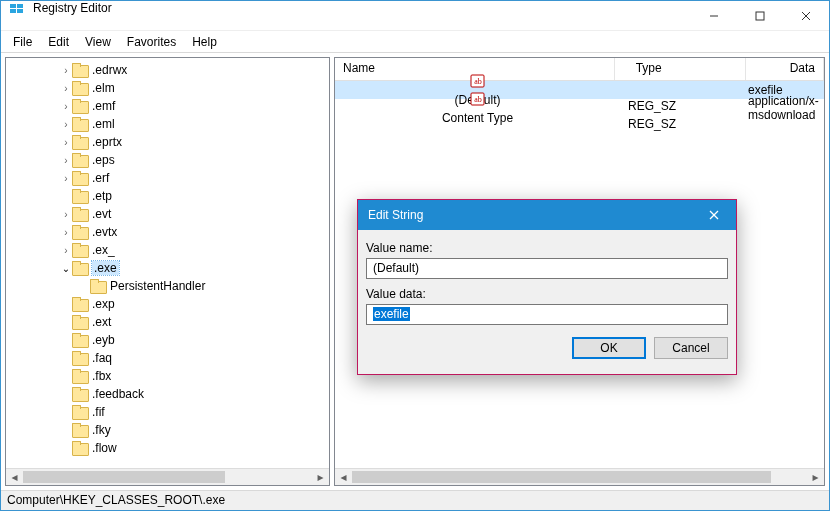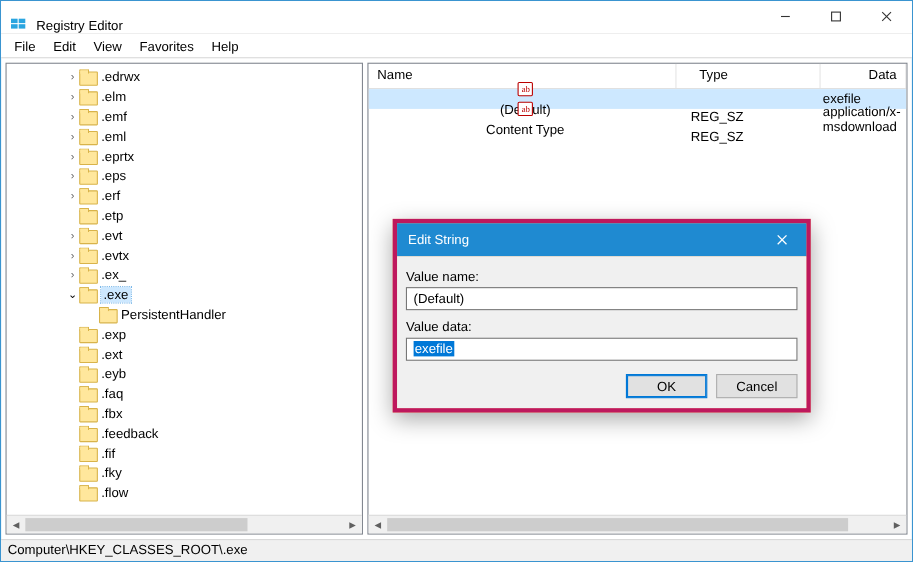--- a/index.html
+++ b/index.html
@@ -1,20 +1,20 @@
 <!DOCTYPE html>
 <html><head>
 <meta charset="utf-8">
 <style>
   * { box-sizing: border-box; }
   html, body { margin:0; padding:0; font-family: "Segoe UI", Tahoma, sans-serif; font-size:12px; color:#000; }
   body { width:830px; height:511px; background:#fff; position:relative; overflow:hidden; border:1px solid #3a94d0; }
 
   
-  .titlebar { height:30px; display:flex; align-items:flex-end; background:#fff; border-bottom:1px solid #eee; }
+  .titlebar { height:30px; display:flex; align-items:flex-start; background:#fff; border-bottom:1px solid #eee; }
   .titlebar .appicon { width:16px; height:16px; margin:0 8px 0 8px; }
   .titlebar .title { flex:0 0 auto; font-size:12px; }
   .titlebar .spacer { flex:1; }
   .winbtn { width:46px; height:30px; display:flex; align-items:center; justify-content:center; color:#888; }
   .winbtn svg { width:10px; height:10px; }
 
   
   .menubar { height:22px; display:flex; align-items:center; padding:0 4px; background:#fff; border-bottom:1px solid #d9d9d9; }
   .menuitem { padding:2px 8px; }
 
@@ -54,21 +54,21 @@
   
   .hscroll { position:absolute; left:0; right:0; bottom:0; height:17px; background:#f0f0f0; border-top:1px solid #dcdcdc; display:flex; }
   .hscroll .btn { width:17px; display:flex; align-items:center; justify-content:center; color:#606060; }
   .hscroll .track { flex:1; position:relative; }
   .hscroll .thumb { position:absolute; top:2px; bottom:2px; background:#cdcdcd; border-radius:0; }
 
   
   .statusbar { position:absolute; left:0; right:0; bottom:0; height:20px; background:#f0f0f0; border-top:1px solid #d9d9d9; padding:2px 6px; font-size:12px; }
 
   
-  .dialog-shadow { position:absolute; left:356px; top:198px; width:380px; height:176px; box-shadow:0 6px 20px rgba(0,0,0,.35); background:#fdba74; border:4px solid #be185d; }
+  .dialog-shadow { position:absolute; left:356px; top:198px; width:380px; height:176px; box-shadow:0 6px 20px rgba(0,0,0,.35); background:#fdba74; border:1px solid #be185d; }
   .dlg-titlebar { height:30px; background:#1f8ad1; color:#fff; display:flex; align-items:center; padding-left:10px; font-size:12px; }
   .dlg-titlebar .spacer { flex:1; }
   .dlg-close { width:44px; height:30px; display:flex; align-items:center; justify-content:center; color:#fff; }
   .dlg-body { padding:8px 8px 10px; background:#f0f0f0; height:calc(100% - 30px); }
   .dlg-label { font-size:12px; margin:3px 0 3px; color:#000; }
   .dlg-field { width:100%; height:21px; border:1px solid #777; background:#fff; font-size:12px; padding:2px 6px; }
   .dlg-field.readonly { background:#fff; color:#000; }
   .dlg-valdata .sel { background:#0078d7; color:#fff; padding:0 1px; }
   .dlg-buttons { display:flex; justify-content:flex-end; gap:8px; margin-top:12px; }
   .dlg-btn { width:74px; height:22px; font-size:12px; background:#e1e1e1; border:1px solid #adadad; display:flex; align-items:center; justify-content:center; }

